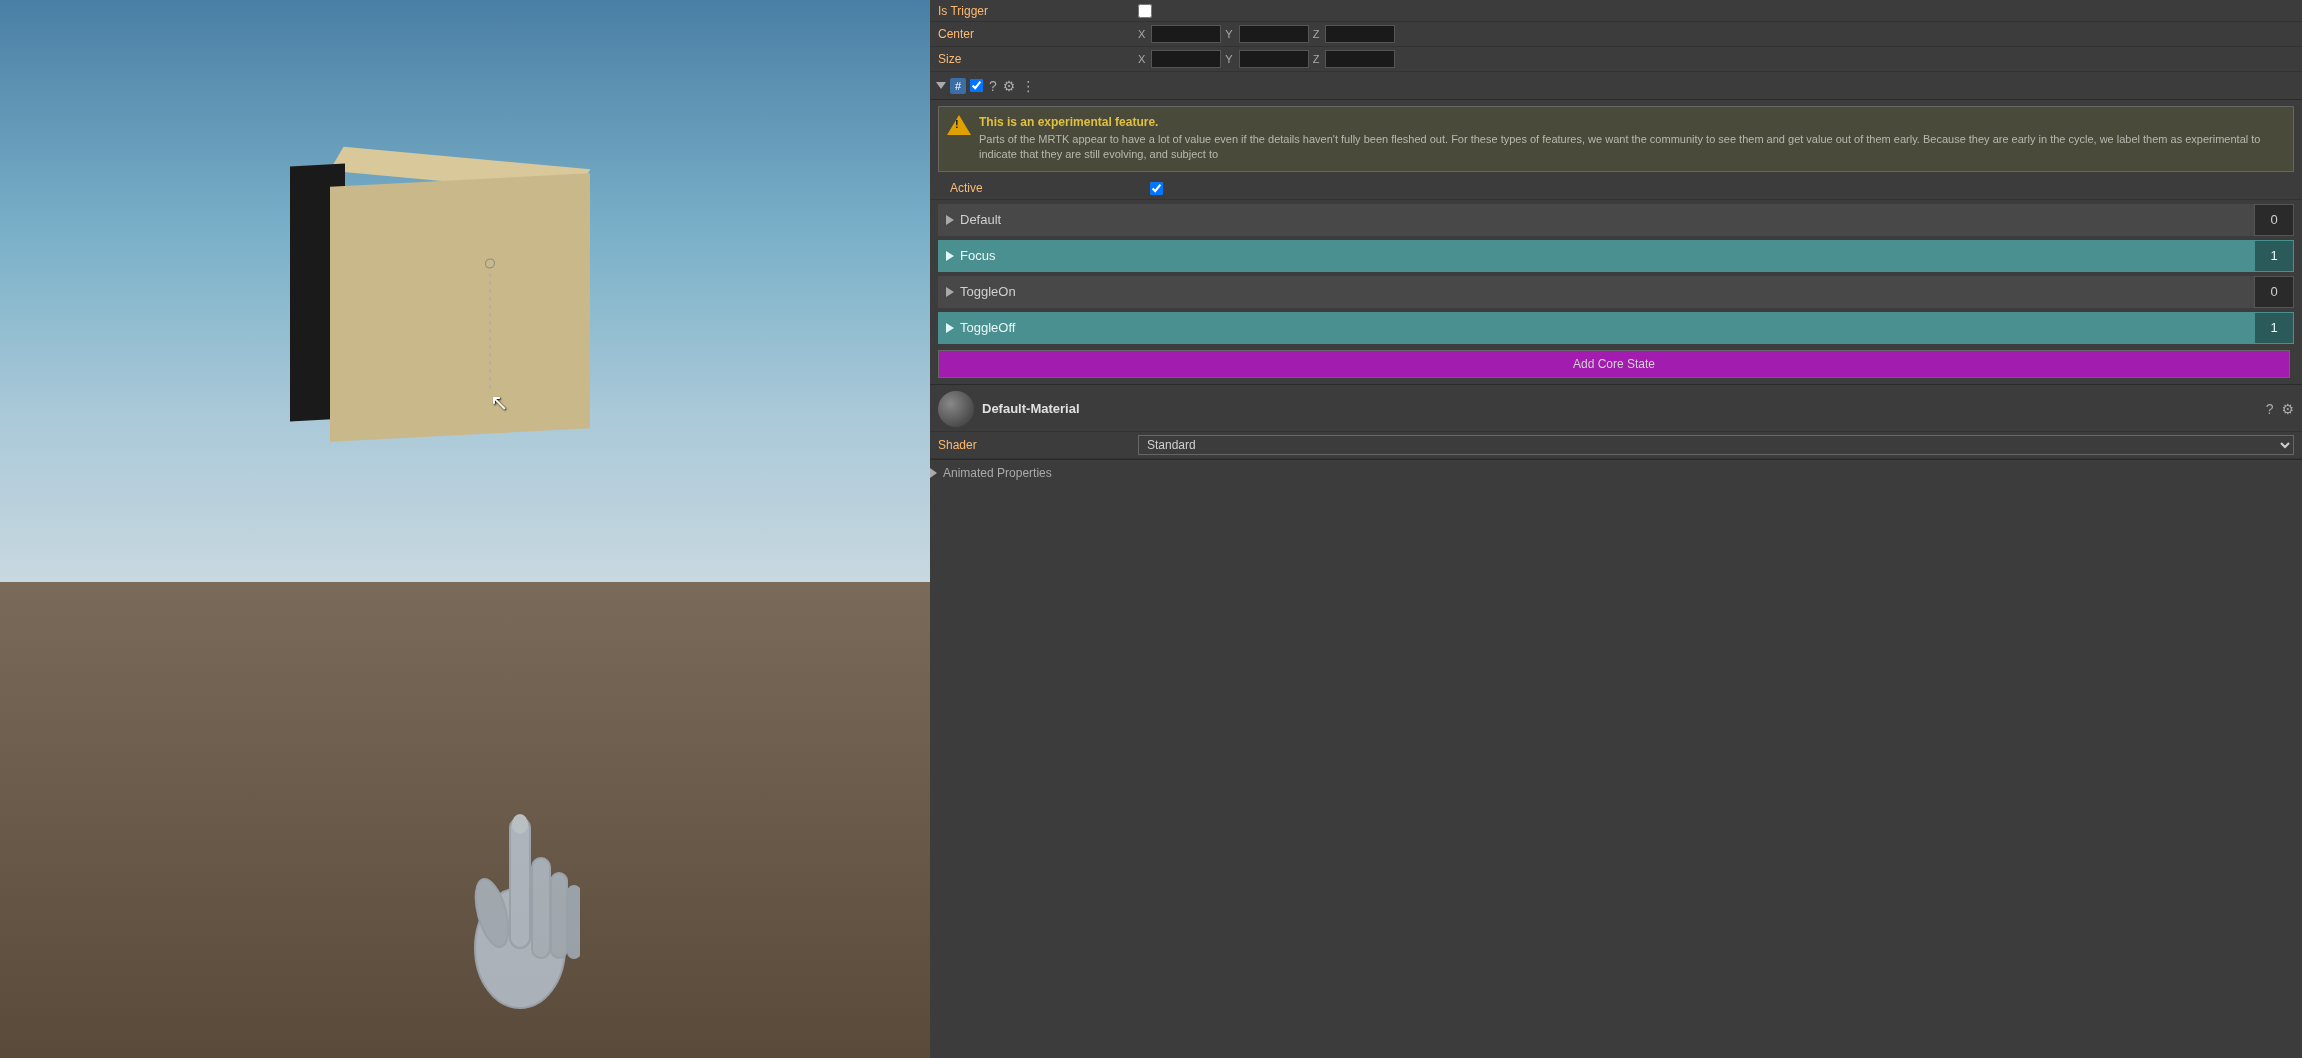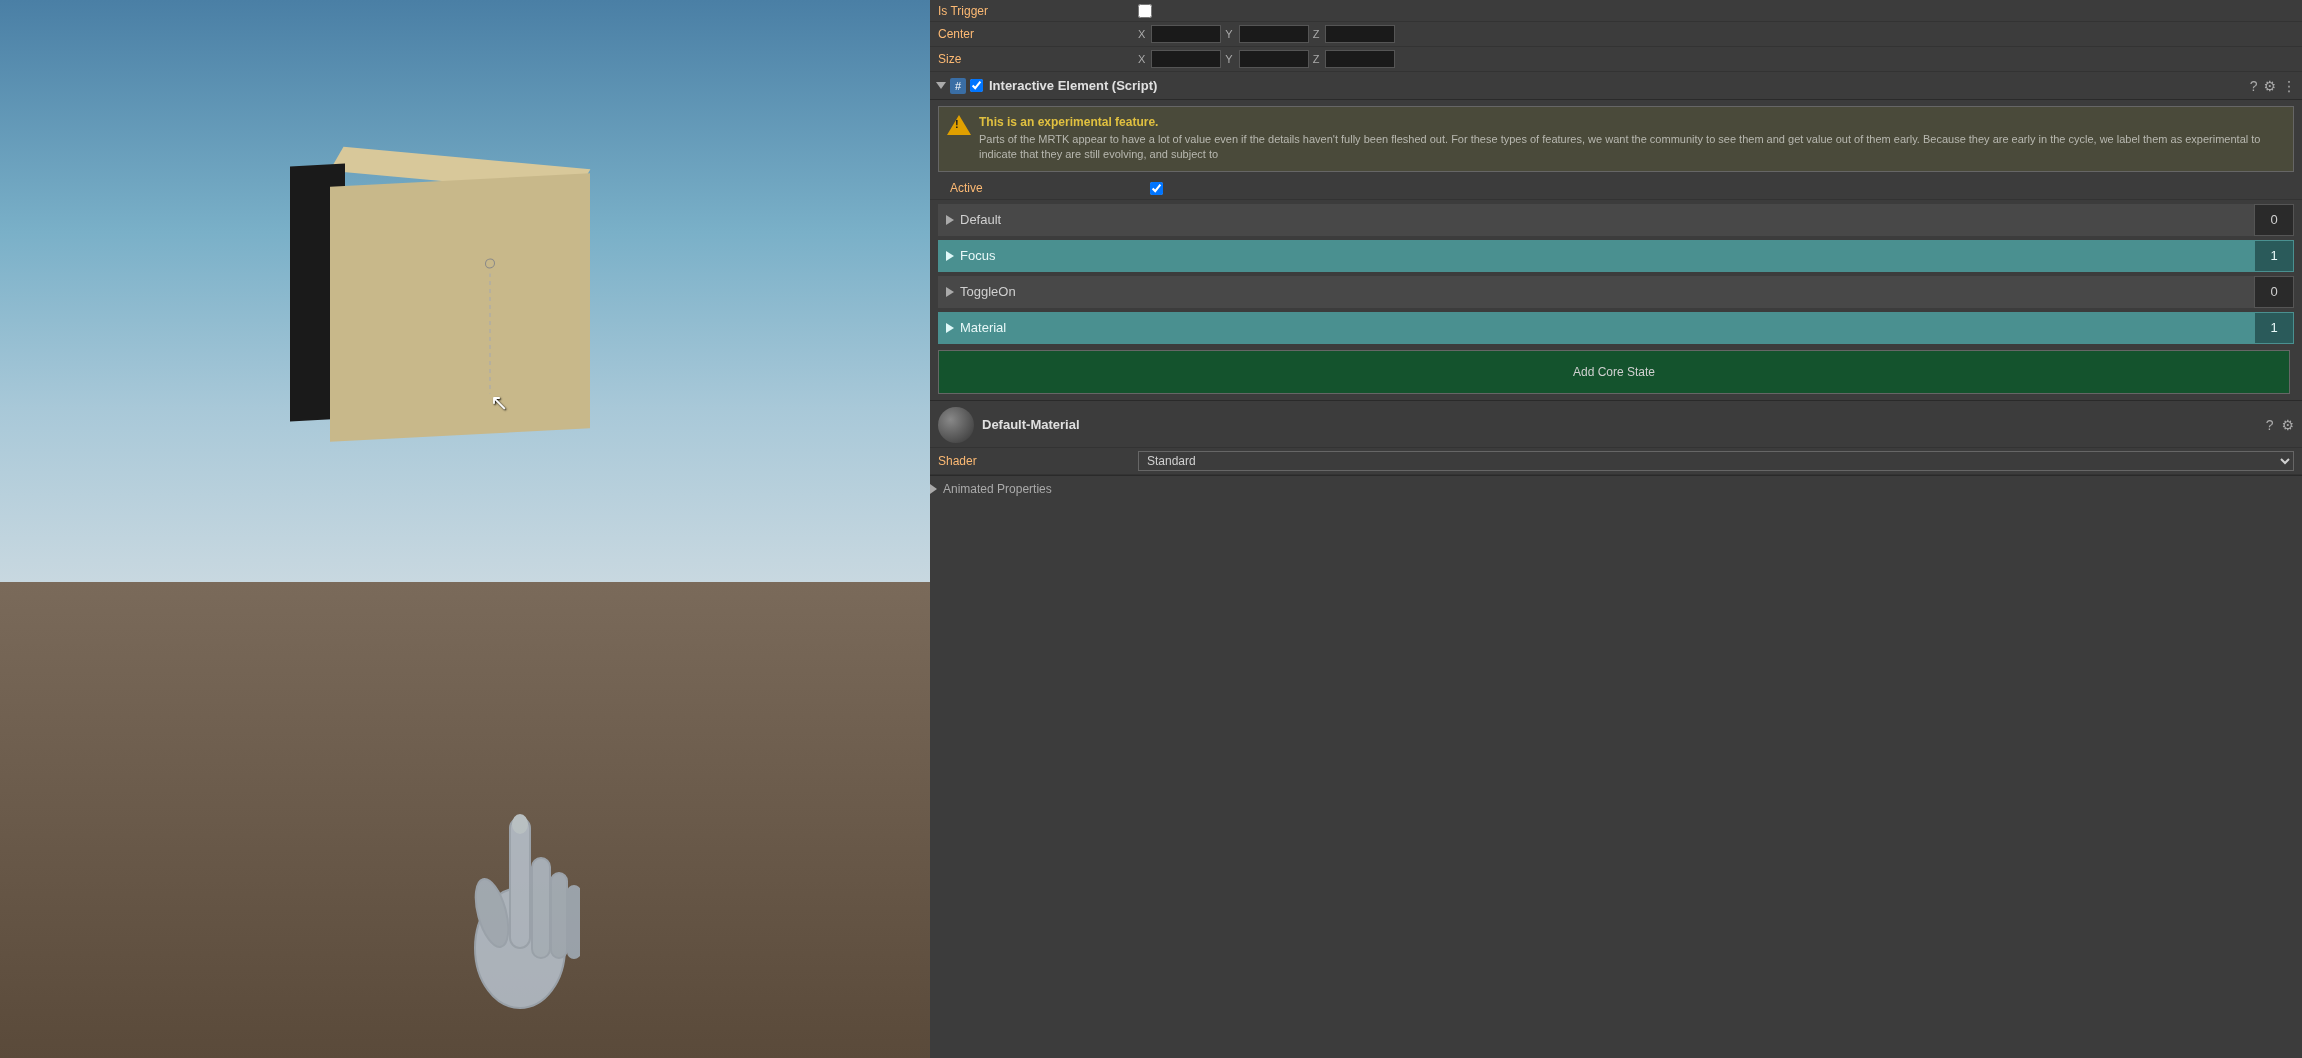--- a/index.html
+++ b/index.html
@@ -311,22 +311,22 @@
     }
 
     
     .buttons-row {
       display: flex;
       gap: 0;
       margin: 6px 8px;
     }
     .action-btn {
       flex: 1;
-      height: 44px;
-      background: #14532d;
+      height: 28px;
+      background: #a21caf;
       border: 1px solid #666;
       color: #d0d0d0;
       font-size: 12px;
       cursor: pointer;
       display: flex;
       align-items: center;
       justify-content: center;
     }
 
     
@@ -465,21 +465,20 @@
       <input type="text" class="prop-input" style="width: 70px;">
     </div>
   </div>
 
   <div class="component-header">
     <span class="triangle-icon"></span>
     <div class="hash-icon">
       <span>#</span>
     </div>
     <input type="checkbox" checked="" style="margin-right: 6px;">
-    <span class="component-header-title">Interactive Element (Script)</span>
     <div class="component-header-icons">
       <span class="header-icon">?</span>
       <span class="header-icon">⚙</span>
       <span class="header-icon">⋮</span>
     </div>
   </div>
 
   <div class="warning-box">
     <div class="warning-icon-wrap">
       <div class="warning-triangle"></div>
@@ -518,21 +517,21 @@
       <button class="state-btn">
         <span class="state-triangle"></span>
         <span>ToggleOn</span>
       </button>
       <div class="state-value-box">0</div>
     </div>
 
     <div class="state-row">
       <button class="state-btn active">
         <span class="state-triangle" style="border-left-color:#e0f8f8;"></span>
-        <span>Material</span>
+        <span>ToggleOff</span>
       </button>
       <div class="state-value-box active">1</div>
     </div>
 
   </div>
 
   <div class="buttons-row">
     <button class="action-btn" style="margin-right:4px;">Add Core State</button>
   </div>
 

